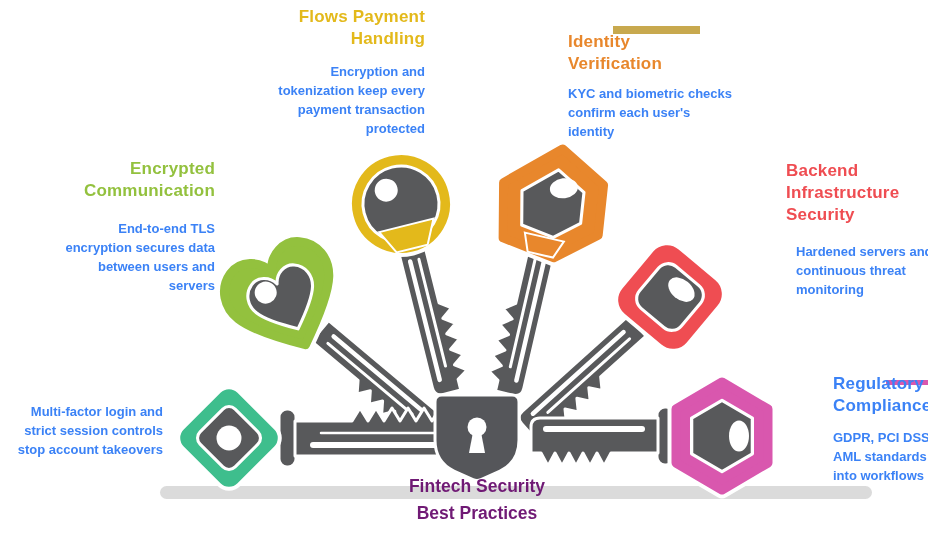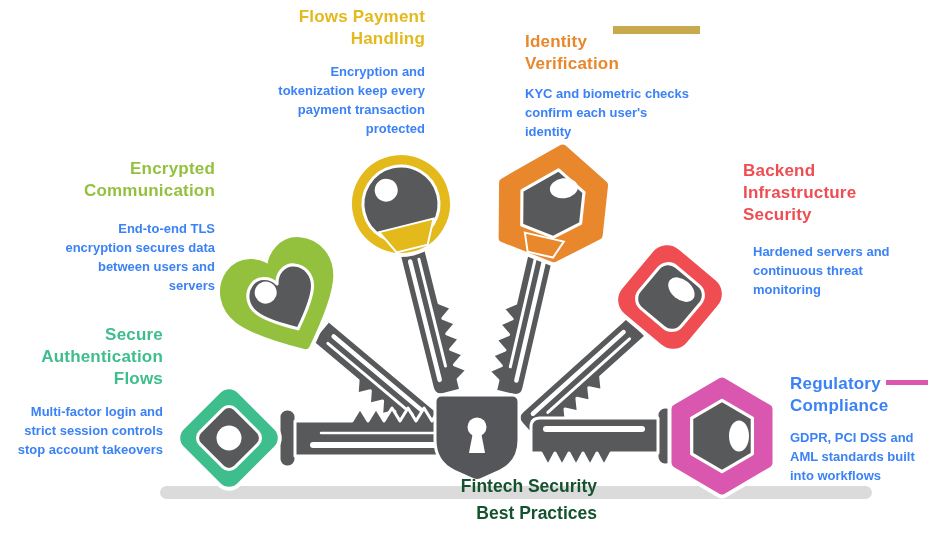--- a/index.html
+++ b/index.html
@@ -3,23 +3,23 @@
 <meta charset="utf-8">
 <style>
   html,body{margin:0;padding:0;background:#fff;}
   .stage{position:relative;width:928px;height:535px;background:#fff;overflow:hidden;
          font-family:"Liberation Sans",sans-serif;}
   .stage svg{position:absolute;left:0;top:0;}
   .label{position:absolute;}
   .label h3{margin:0;font-size:17px;font-weight:700;line-height:22px;letter-spacing:.2px;}
   .label p{margin:0;font-size:13px;font-weight:600;line-height:19px;color:#3b82f6;}
   .al-r{text-align:right;}
-  .al-l{text-align:left;}
-  .caption{position:absolute;left:357px;top:473px;width:240px;text-align:right;
-           color:#14532d;font-size:17.5px;font-weight:700;line-height:27px;}
+  .al-l{text-align:left;margin-left:43px;}
+  .caption{position:absolute;left:357px;top:473px;width:240px;text-align:center;
+           color:#701a75;font-size:17.5px;font-weight:700;line-height:27px;}
 </style>
 </head>
 <body>
 
 <div class="stage">
 
   <svg width="928" height="535" viewBox="0 0 928 535">
     <defs>
       <path id="heartShape" d="M 0,-34 C 6,-50 24,-58 38,-50 C 54,-41 58,-22 50,-6 C 42,10 22,28 0,46 C -22,28 -42,10 -50,-6 C -58,-22 -54,-41 -38,-50 C -24,-58 -6,-50 0,-34 Z"></path>
       <path id="hexOrange" d="M -2,-56 L 46,-30 L 52,20 L 14,52 L -40,44 L -52,-10 Z"></path>
@@ -131,23 +131,20 @@
     <h3 style="color: rgb(147, 193, 62);">Encrypted Communication</h3>
   </div>
 
   <div class="label al-l" style="left:743px;top:160px;width:140px;">
     <h3 style="color: rgb(239, 77, 82);">Backend Infrastructure Security</h3>
   </div>
   <div class="label al-l" style="left:753px;top:242px;width:165px;">
     <p>Hardened servers and continuous threat monitoring</p>
   </div>
 
-  <div class="label al-r" style="right:765px;top:324px;width:150px;">
-    <h3 style="color: rgb(62, 190, 141);">Secure Authentication Flows</h3>
-  </div>
   <div class="label al-r" style="right:765px;top:402px;width:155px;">
     <p>Multi-factor login and strict session controls stop account takeovers</p>
   </div>
 
   <div class="label al-l" style="left:790px;top:373px;width:115px;">
     <h3 style="color: #3b82f6;">Regulatory Compliance</h3>
   </div>
   <div class="label al-l" style="left:790px;top:428px;width:138px;">
     <p>GDPR, PCI DSS and AML standards built into workflows</p>
   </div>

